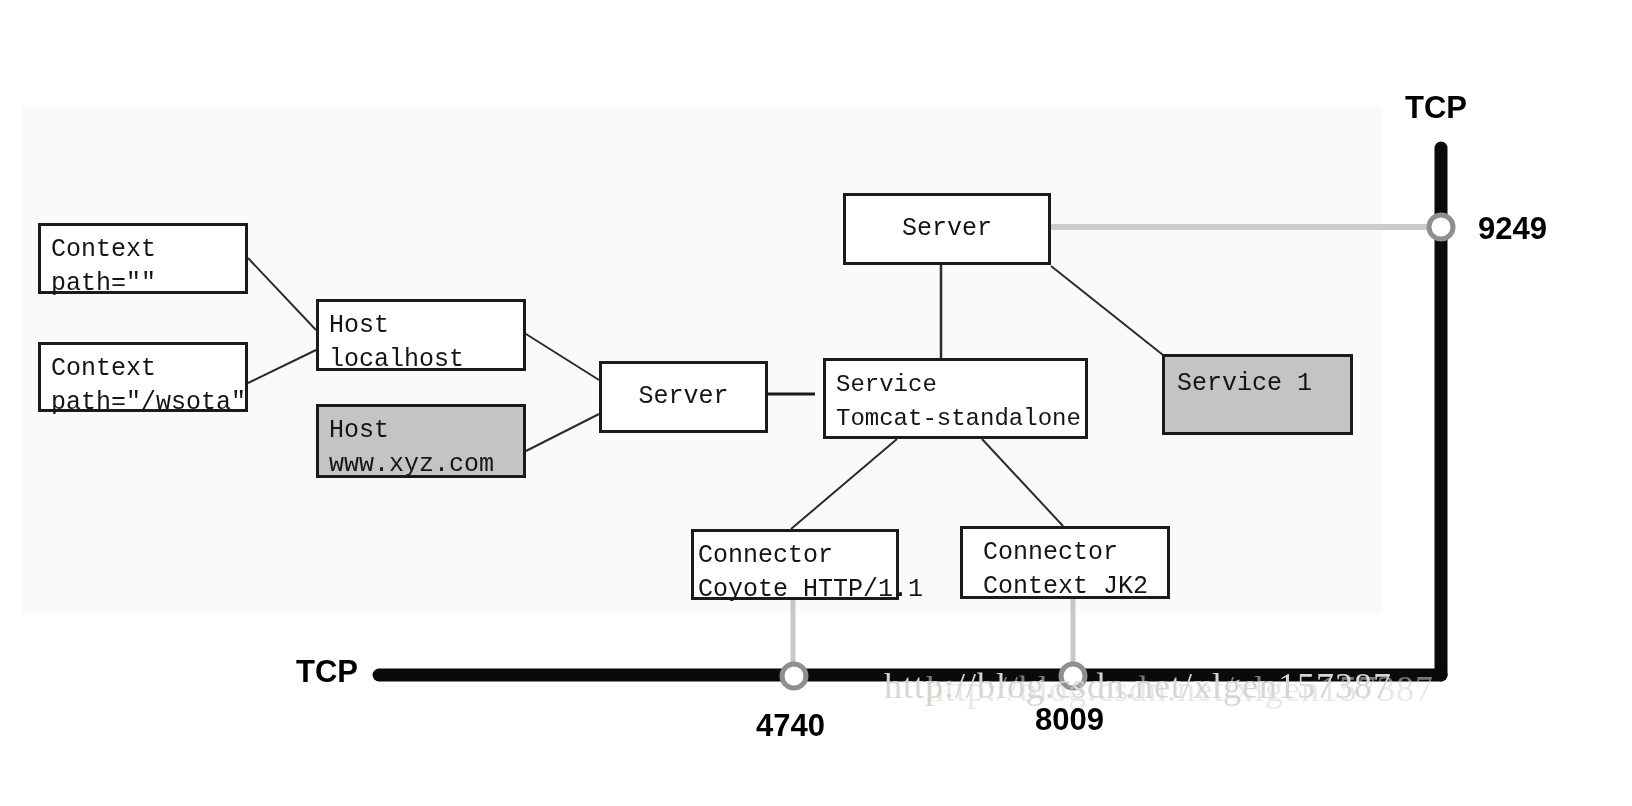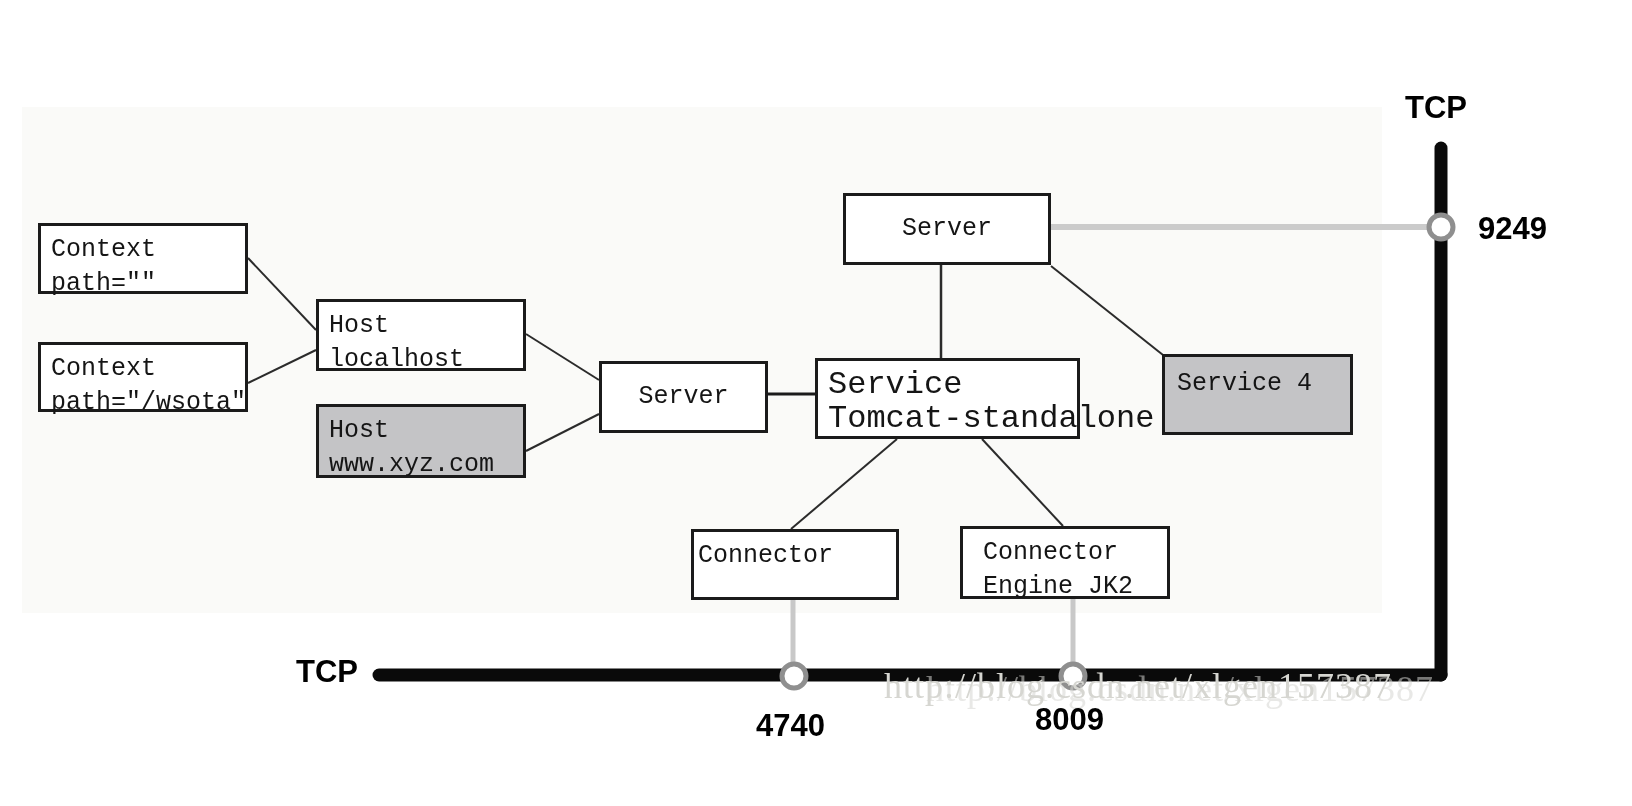--- a/index.html
+++ b/index.html
@@ -26,21 +26,21 @@
     padding:7px 8px 0 10px;
     white-space:nowrap;
     overflow:visible;
   }
   .node.gray{background:#c4c4c6;}
   .node.center{
     display:flex;align-items:center;justify-content:center;
     padding:0;
   }
   .node .ln{display:block;}
-  #node-service{font-size:32px;}
+  #node-service{font-size:24px;margin-left:8px;}
   #node-connector-http{padding-left:4px;}
   #node-connector-jk2{padding-left:20px;}
   #node-service2{padding-top:10px;padding-left:12px;}
   .tcp-label{
     position:absolute;
     font-family:"Liberation Sans","DejaVu Sans",sans-serif;
     font-weight:700;
     font-size:31px;
     color:#000000;
     white-space:nowrap;
@@ -115,30 +115,31 @@
   <div class="node" id="node-service" style="left:815px;top:358px;width:265px;height:81px;">
     <span class="ln">Service</span>
     <span class="ln">Tomcat-standalone</span>
   </div>
 
   <div class="node center" id="node-server" style="left:843px;top:193px;width:208px;height:72px;">
     <span class="ln">Server</span>
   </div>
 
   <div class="node gray" id="node-service2" style="left:1162px;top:354px;width:191px;height:81px;">
-    <span class="ln">Service 4</span>
+    <span class="ln">Service 1</span>
   </div>
 
   <div class="node" id="node-connector-http" style="left:691px;top:529px;width:208px;height:71px;">
     <span class="ln">Connector</span>
+    <span class="ln">Coyote HTTP/1.1</span>
   </div>
 
   <div class="node" id="node-connector-jk2" style="left:960px;top:526px;width:210px;height:73px;">
     <span class="ln">Connector</span>
-    <span class="ln">Engine JK2</span>
+    <span class="ln">Context JK2</span>
   </div>
 
   <div class="tcp-label" style="left:1405px;top:90px;">TCP</div>
   <div class="tcp-label" style="left:1478px;top:211px;">9249</div>
   <div class="tcp-label" style="left:296px;top:654px;">TCP</div>
   <div class="tcp-label" style="left:756px;top:708px;">4740</div>
   <div class="tcp-label" style="left:1035px;top:702px;text-align:center;">8009</div>
 
 </div>
 

